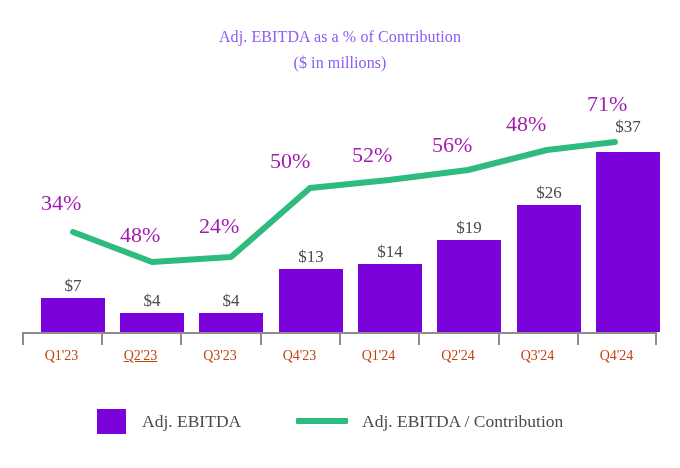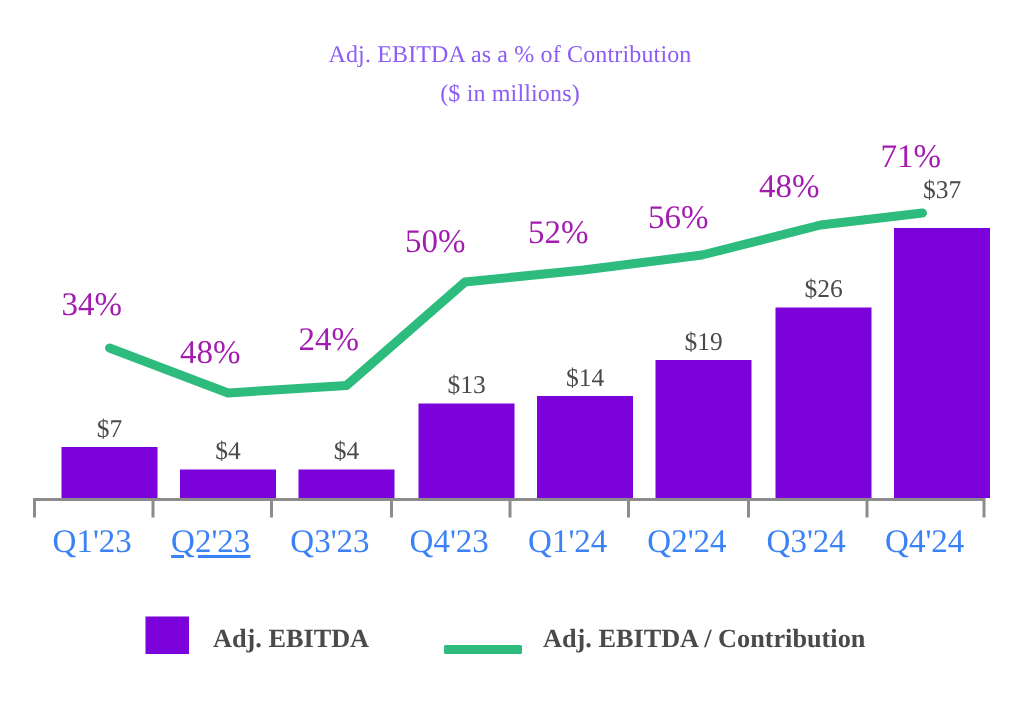--- a/index.html
+++ b/index.html
@@ -71,22 +71,22 @@
   }
   .pct-label {
     position: absolute;
     font-size: 22px;
     color: #a21caf;
     white-space: nowrap;
   }
   .cat-label {
     position: absolute;
     top: 348px;
-    font-size: 22px;
-    color: #3b82f6;
+    font-size: 14px;
+    color: #c2410c;
     text-align: center;
     white-space: nowrap;
   }
   .line-svg {
     position: absolute;
     left: 0;
     top: 0;
     width: 680px;
     height: 468px;
     pointer-events: none;
@@ -95,23 +95,22 @@
   .legend {
     position: absolute;
     left: 0;
     top: 402px;
     width: 680px;
     height: 36px;
   }
   .legend-item {
     position: absolute;
     display: flex;
-    align-items: flex-end;
+    align-items: center;
     height: 30px;
-    font-weight: bold;
   }
   .legend-swatch {
     width: 29px;
     height: 25px;
     background: #7B02DB;
     margin-right: 16px;
   }
   .legend-line {
     width: 52px;
     height: 6px;

